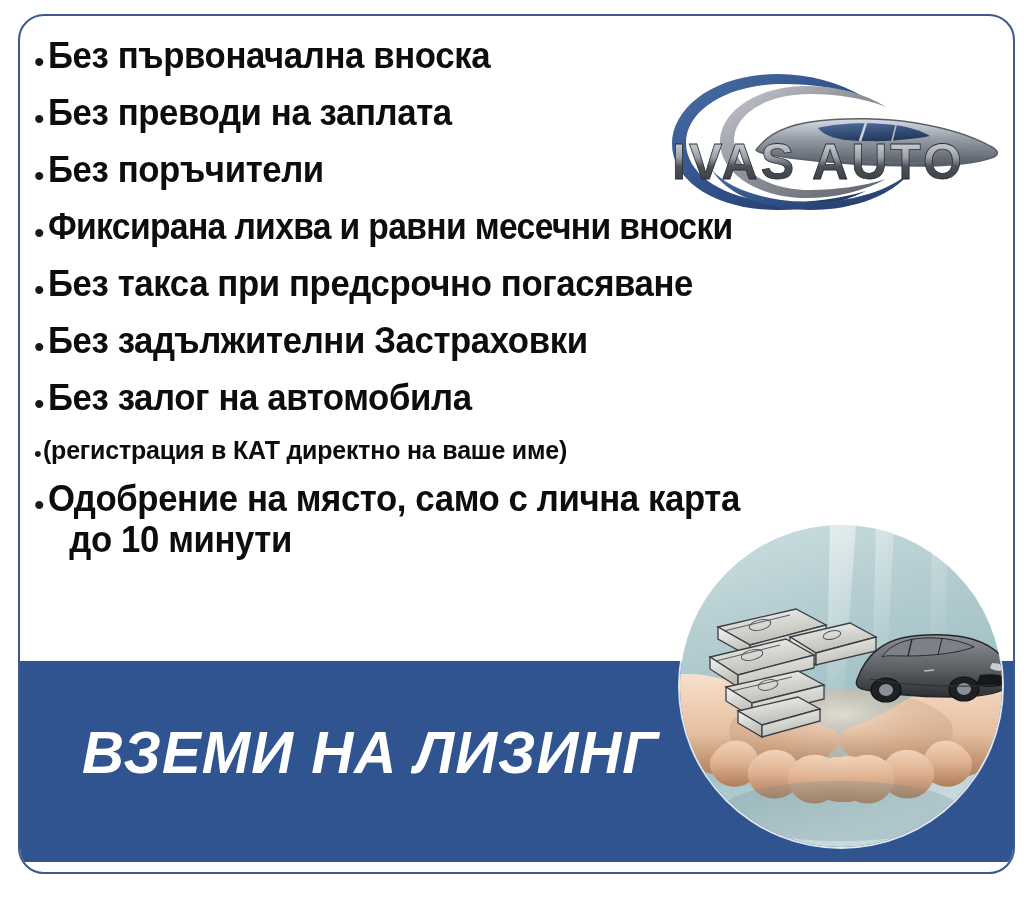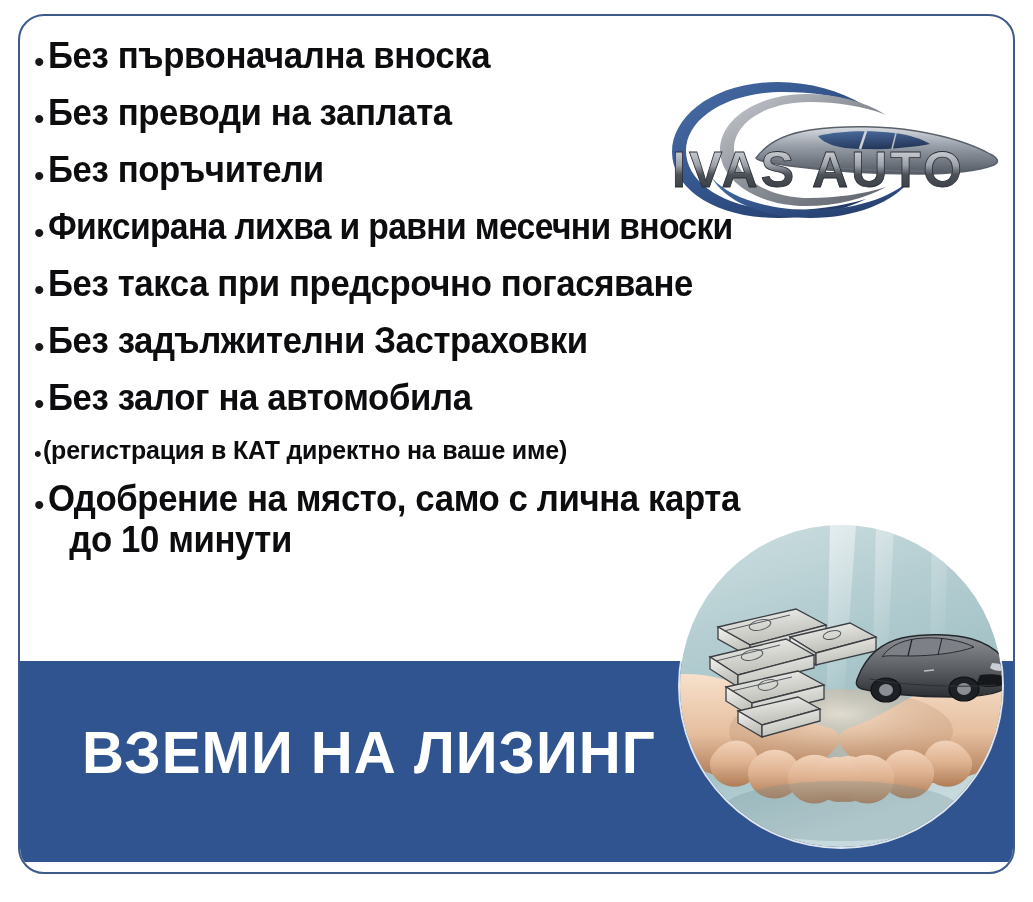--- a/index.html
+++ b/index.html
@@ -92,21 +92,21 @@
   .benefit-text .cont-line {
     display: block;
     margin-top: 4px;
     padding-left: 22px;
   }
 
   
   #brand-logo {
     position: absolute;
     left: 640px;
-    top: 58px;
+    top: 50px;
     width: 350px;
     height: 150px;
     z-index: 3;
   }
   #brand-logo svg { display: block; }
 
   
   #hands-photo {
     position: absolute;
     left: 678px;
@@ -262,21 +262,21 @@
       <span class="benefit-text">(регистрация в КАТ директно на ваше име)</span>
     </li>
 
     <li class="benefit-row twoline">
       <span class="benefit-bullet">•</span>
       <span class="benefit-text"><span>Одобрение на място, само с лична карта</span><span class="cont-line">до 10 минути</span></span>
     </li>
 
   </ul>
 
-  <div id="cta-banner" style="left:0; top:645px; width:993px;">
+  <div id="cta-banner" style="left:0; top:645px; width:993px;font-style:italic;">
     <div id="cta-text">ВЗЕМИ НА ЛИЗИНГ</div>
   </div>
 
   <div id="hands-photo" style="left:660px; top:509px;">
     <svg width="322" height="322" viewBox="0 0 322 322" xmlns="http://www.w3.org/2000/svg">
       <defs>
         <linearGradient id="bgTeal" x1="0" y1="0" x2="0.3" y2="1">
           <stop offset="0%" stop-color="#cfe0e2"></stop>
           <stop offset="35%" stop-color="#b4cdd1"></stop>
           <stop offset="70%" stop-color="#9fc0c4"></stop>

